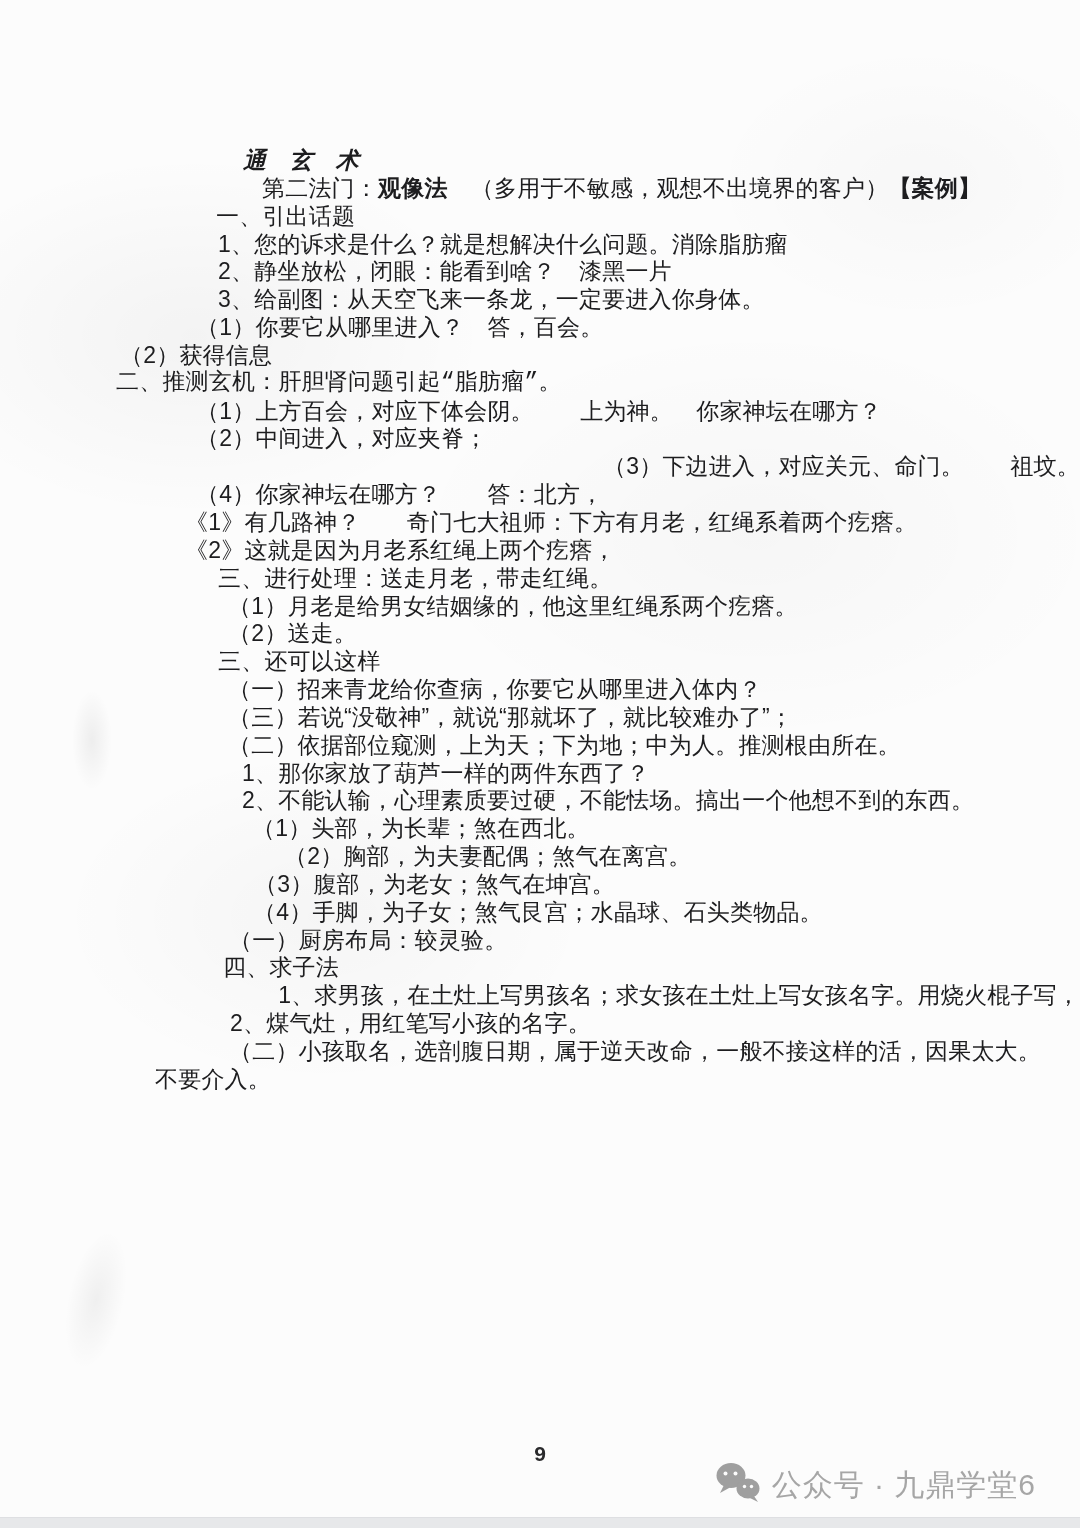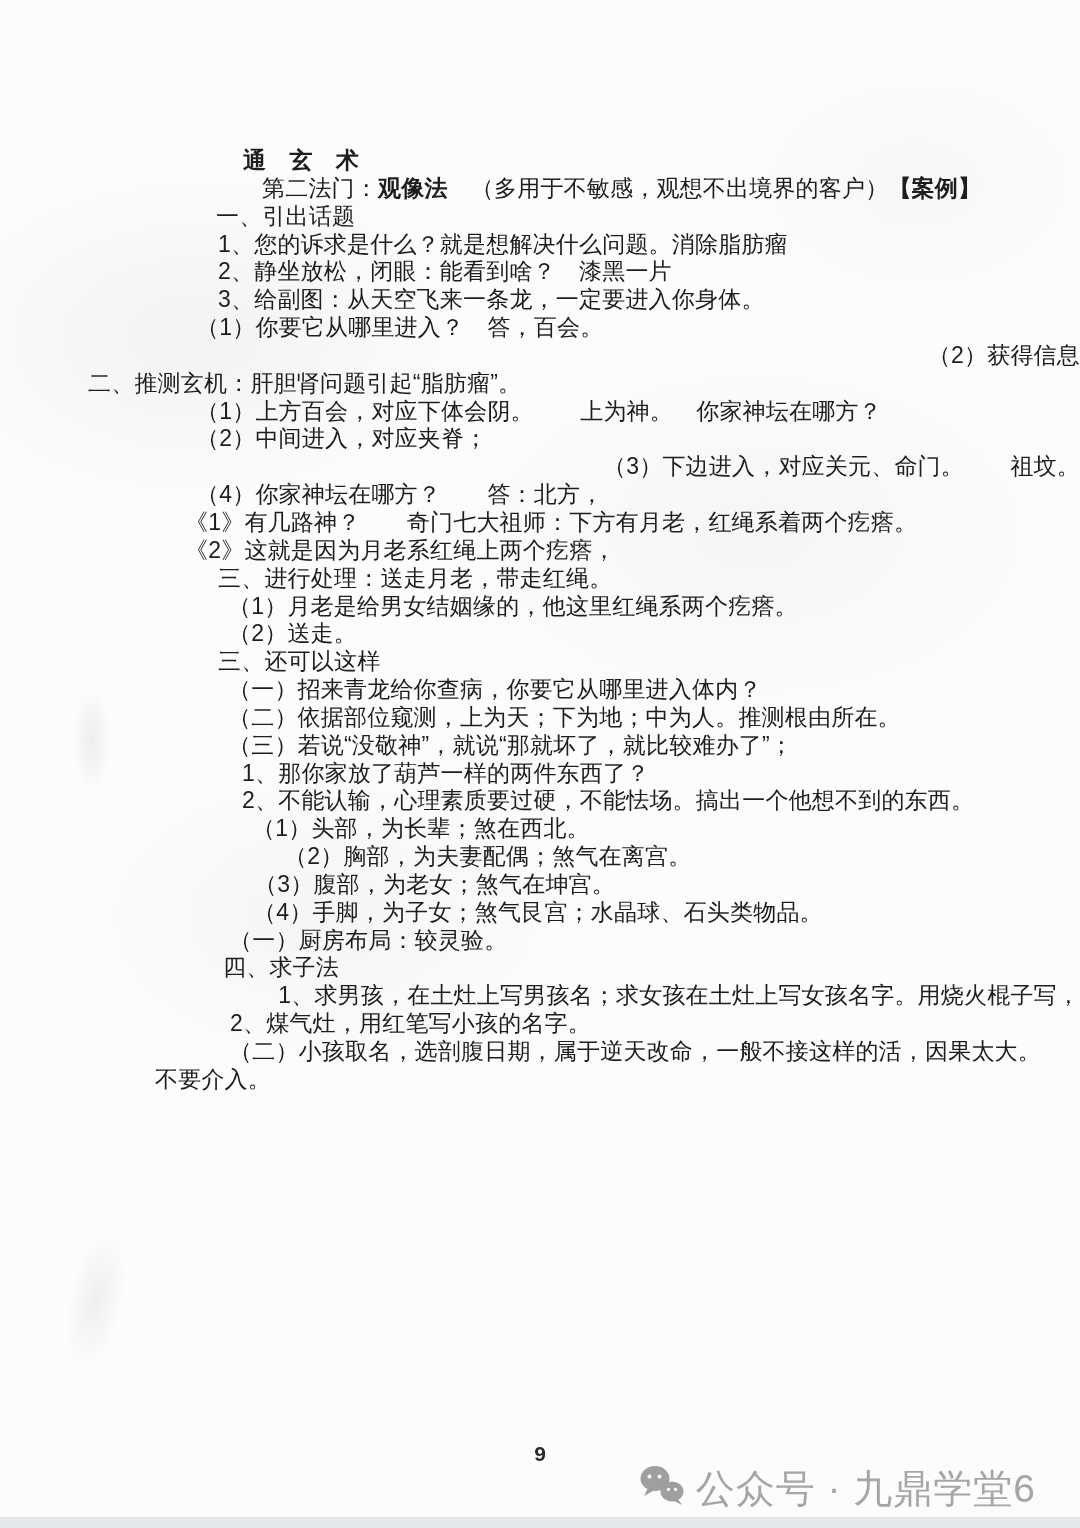--- a/index.html
+++ b/index.html
@@ -39,61 +39,61 @@
     position: absolute;
     top: 1442px; left: 0; width: 1080px;
     text-align: center;
     font-size: 21px; font-weight: bold; color: #2a2a2c;
   }
   .watermark {
     position: absolute;
     top: 1462px; right: 44px;
     display: flex; align-items: center; gap: 10px;
     color: #a6a6a6;
-    font-size: 39px;
+    font-size: 30px;
     letter-spacing: 1px;
   }
   .wechat-icon { display: inline-block; }
   .bottom-strip {
     position: absolute; left: 0; bottom: 0;
     width: 1080px; height: 10px;
     background: #e7e8ea;
     border-top: 1px solid #dedfe2;
   }
 </style>
 </head>
 <body>
 
 <div class="scan-tint"></div>
 <div class="smudge smudge-1"></div>
 <div class="smudge smudge-2"></div>
 
 <div class="doc-body">
-    <div class="line" style="padding-left: 243px;"><span class="bold">通　玄　术</span></div>
+    <div class="line" style="padding-left: 243px; font-style: italic;"><span class="bold">通　玄　术</span></div>
     <div class="line" style="padding-left: 262px;"><span>第二法门：</span><span class="bold">观像法</span><span>　（多用于不敏感，观想不出境界的客户）</span><span class="bold">【案例】</span></div>
     <div class="line" style="padding-left: 216px;"><span>一、引出话题</span></div>
     <div class="line" style="padding-left: 218px;"><span>1、您的诉求是什么？就是想解决什么问题。消除脂肪瘤</span></div>
     <div class="line" style="padding-left: 218px;"><span>2、静坐放松，闭眼：能看到啥？　漆黑一片</span></div>
     <div class="line" style="padding-left: 218px;"><span>3、给副图：从天空飞来一条龙，一定要进入你身体。</span></div>
     <div class="line" style="padding-left: 196px;"><span>（1）你要它从哪里进入？　答，百会。</span></div>
-    <div class="line" style="padding-left: 96px; text-align: right;"><span>（2）获得信息</span></div>
-    <div class="line" style="padding-left: 88px;"><span>二、推测玄机：肝胆肾问题引起“脂肪瘤”。</span></div>
+    <div class="line" style="padding-left: 120px;"><span>（2）获得信息</span></div>
+    <div class="line" style="padding-left: 116px; font-family: Liberation Mono, monospace;"><span>二、推测玄机：肝胆肾问题引起“脂肪瘤”。</span></div>
     <div class="line" style="padding-left: 196px;"><span>（1）上方百会，对应下体会阴。　　上为神。　你家神坛在哪方？</span></div>
     <div class="line" style="padding-left: 196px;"><span>（2）中间进入，对应夹脊；</span></div>
     <div class="line" style="padding-left: 196px; text-align: right;"><span>（3）下边进入，对应关元、命门。　　祖坟。</span></div>
     <div class="line" style="padding-left: 196px;"><span>（4）你家神坛在哪方？　　答：北方，</span></div>
     <div class="line" style="padding-left: 185px;"><span>《1》有几路神？　　奇门七大祖师：下方有月老，红绳系着两个疙瘩。</span></div>
     <div class="line" style="padding-left: 185px;"><span>《2》这就是因为月老系红绳上两个疙瘩，</span></div>
     <div class="line" style="padding-left: 218px;"><span>三、进行处理：送走月老，带走红绳。</span></div>
     <div class="line" style="padding-left: 228px;"><span>（1）月老是给男女结姻缘的，他这里红绳系两个疙瘩。</span></div>
     <div class="line" style="padding-left: 228px;"><span>（2）送走。</span></div>
     <div class="line" style="padding-left: 218px;"><span>三、还可以这样</span></div>
     <div class="line" style="padding-left: 228px;"><span>（一）招来青龙给你查病，你要它从哪里进入体内？</span></div>
+    <div class="line" style="padding-left: 228px;"><span>（三）若说“没敬神”，就说“那就坏了，就比较难办了”；</span></div>
     <div class="line" style="padding-left: 228px;"><span>（二）依据部位窥测，上为天；下为地；中为人。推测根由所在。</span></div>
-    <div class="line" style="padding-left: 228px;"><span>（三）若说“没敬神”，就说“那就坏了，就比较难办了”；</span></div>
     <div class="line" style="padding-left: 242px;"><span>1、那你家放了葫芦一样的两件东西了？</span></div>
     <div class="line" style="padding-left: 242px;"><span>2、不能认输，心理素质要过硬，不能怯场。搞出一个他想不到的东西。</span></div>
     <div class="line" style="padding-left: 252px;"><span>（1）头部，为长辈；煞在西北。</span></div>
     <div class="line" style="padding-left: 252px; margin-left: 32px;"><span>（2）胸部，为夫妻配偶；煞气在离宫。</span></div>
     <div class="line" style="padding-left: 254px;"><span>（3）腹部，为老女；煞气在坤宫。</span></div>
     <div class="line" style="padding-left: 253px;"><span>（4）手脚，为子女；煞气艮宫；水晶球、石头类物品。</span></div>
     <div class="line" style="padding-left: 229px;"><span>（一）厨房布局：较灵验。</span></div>
     <div class="line" style="padding-left: 223px;"><span>四、求子法</span></div>
     <div class="line" style="padding-left: 214px; text-align: right;"><span>1、求男孩，在土灶上写男孩名；求女孩在土灶上写女孩名字。用烧火棍子写，</span></div>
     <div class="line" style="padding-left: 230px;"><span>2、煤气灶，用红笔写小孩的名字。</span></div>

